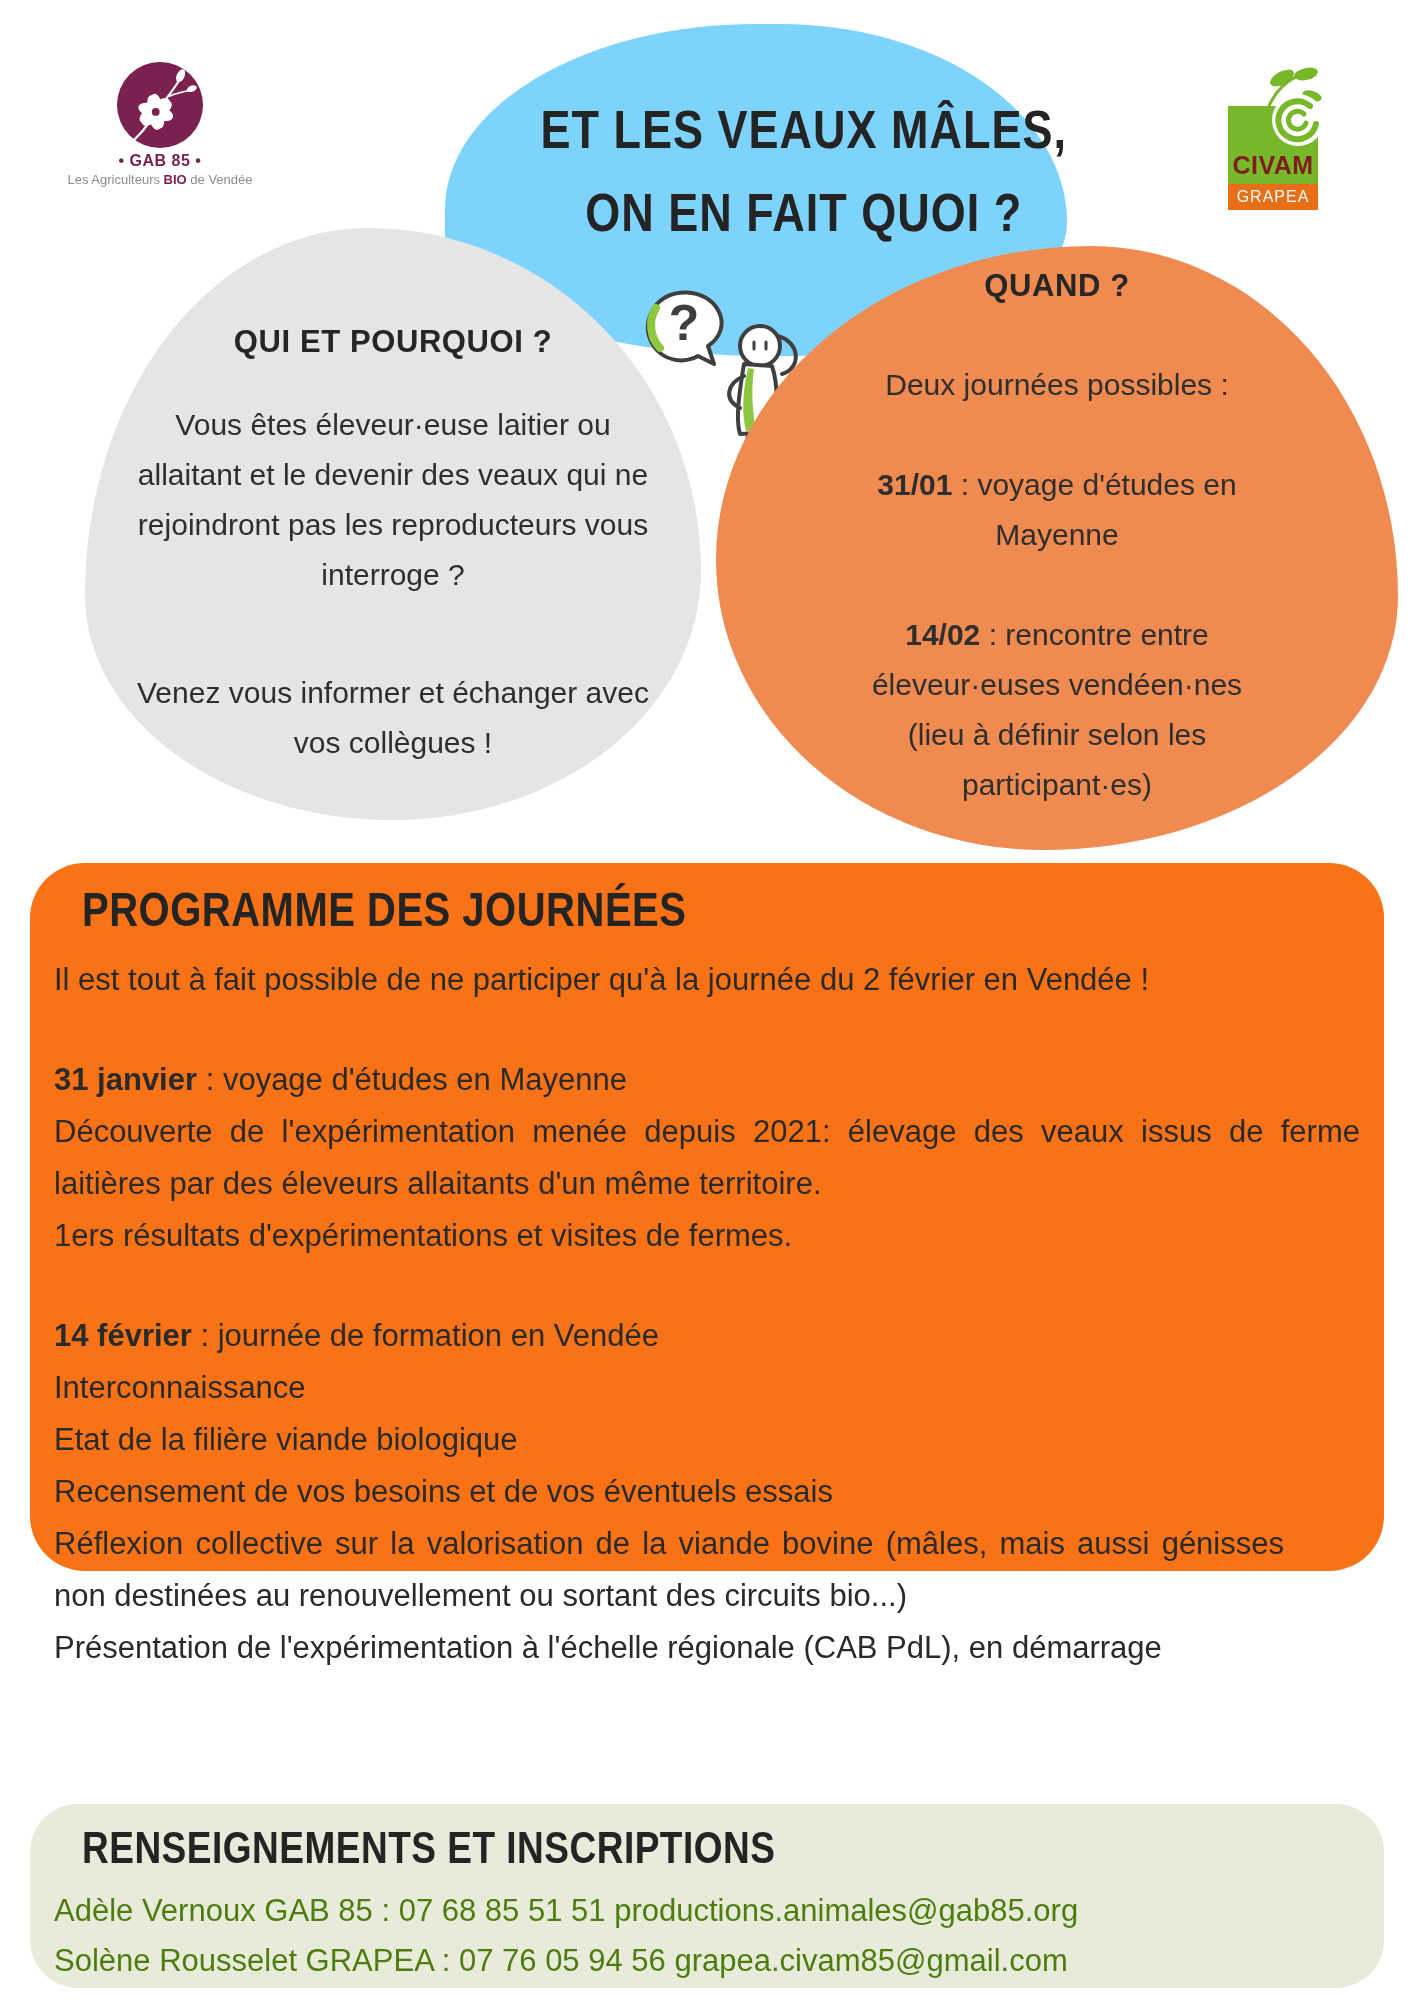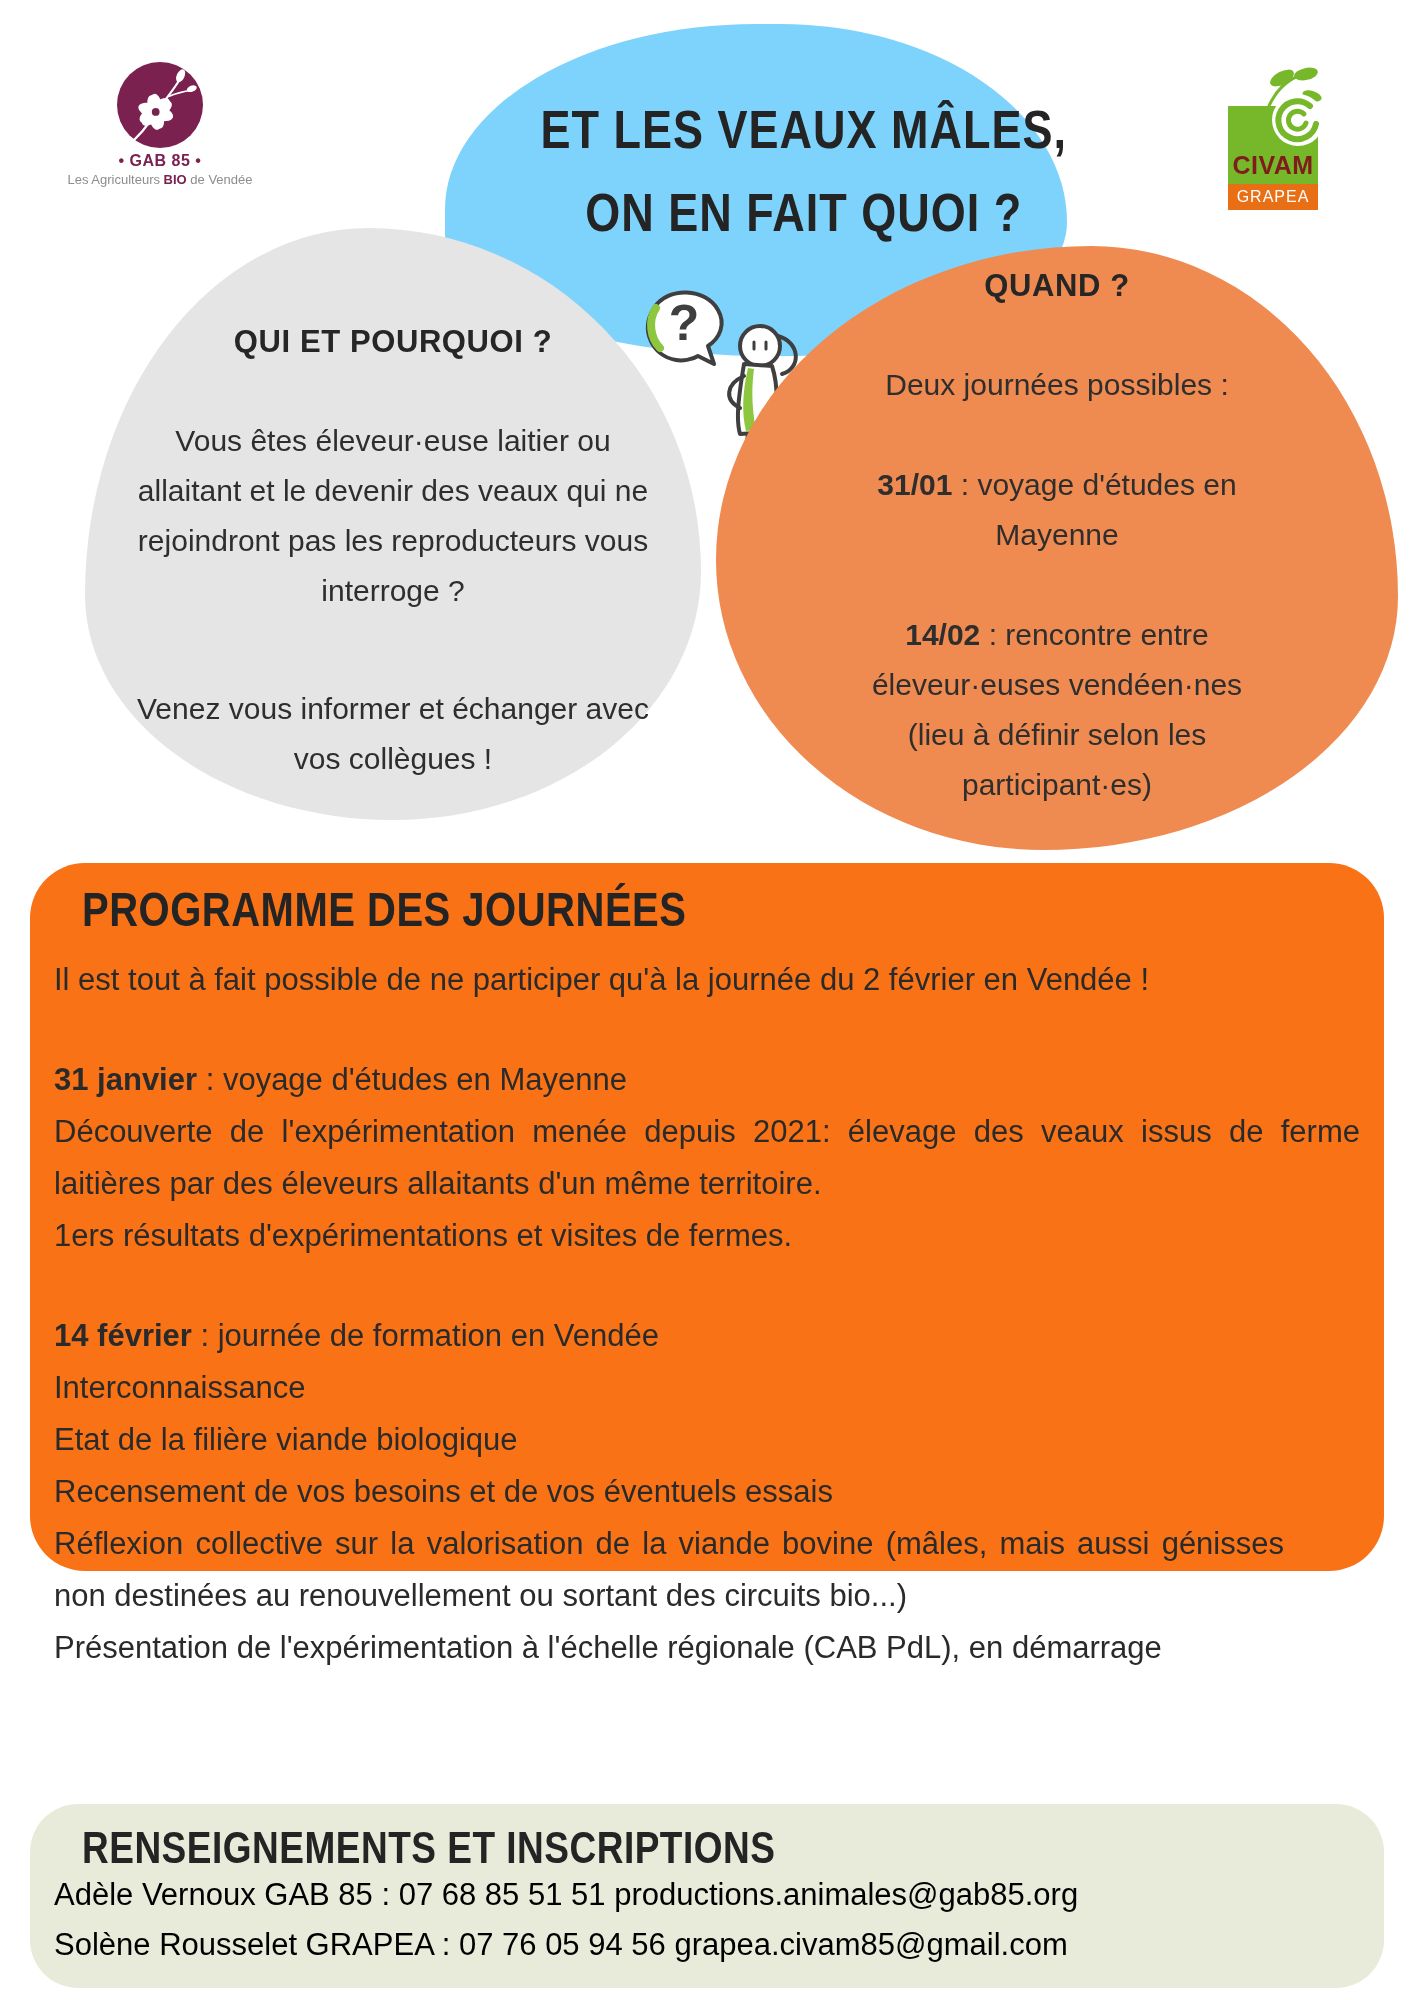--- a/index.html
+++ b/index.html
@@ -12,21 +12,21 @@
     align-items:flex-end;justify-content:center;padding-bottom:36px;box-sizing:border-box;}
   .title-lines{transform:scaleY(1.18);text-align:center;}
   .title-line{font-size:45px;font-weight:800;letter-spacing:1px;color:#242424;line-height:70px;white-space:nowrap;}
 
   .green-blob{position:absolute;left:85px;top:228px;width:616px;height:592px;background:#e5e5e5;
     border-radius:46% 54% 50% 50% / 62% 58% 42% 38%;}
   .green-content{position:absolute;left:0;top:0;width:100%;height:100%;display:flex;flex-direction:column;align-items:center;
     padding-top:96px;box-sizing:border-box;text-align:center;}
   .blob-heading{font-size:31px;font-weight:700;letter-spacing:.6px;color:#262626;}
   .blob-text{font-size:30px;line-height:50px;color:#2e2e2e;}
-  .who-p1{margin-top:56px;width:530px;}
+  .who-p1{margin-top:40px;width:530px;}
   .who-p2{margin-top:68px;width:530px;}
 
   .orange-blob{position:absolute;left:716px;top:246px;width:682px;height:604px;background:#ef8a50;
     border-radius:55% 45% 52% 48% / 52% 58% 42% 48%;}
   .orange-content{position:absolute;left:0;top:0;width:100%;height:100%;display:flex;flex-direction:column;align-items:center;
     padding-top:22px;box-sizing:border-box;text-align:center;}
   .when-intro{margin-top:56px;}
   .when-item{margin-top:50px;max-width:430px;}
   .bold{font-weight:700;}
 
@@ -35,21 +35,21 @@
   .marker-heading{display:inline-block;font-size:40px;font-weight:800;letter-spacing:.5px;color:#242424;
     transform:scaleY(1.2);transform-origin:left center;}
   .prog-heading{margin-left:28px;margin-top:10px;}
   .prog-text{font-size:31px;line-height:52px;color:#2a2a2a;text-align:justify;}
   .prog-intro{margin-top:22px;}
   .prog-day{margin-top:48px;}
 
   .contact-box{position:absolute;left:30px;top:1804px;width:1354px;height:184px;background:#e8ebd9;border-radius:48px;
     padding:18px 24px 0 24px;box-sizing:border-box;}
   .contact-heading{font-size:37px;margin-left:28px;margin-top:6px;}
-  .contact-lines{font-size:31px;line-height:50px;color:#000000;}
+  .contact-lines{margin-top:16px;font-size:31px;line-height:50px;color:#4d7c0f;}
 
   
   .gab-logo{position:absolute;left:58px;top:62px;width:204px;display:flex;flex-direction:column;align-items:center;}
   .gab-label{margin-top:4px;font-size:16px;font-weight:700;color:#7b2150;letter-spacing:.5px;}
   .gab-tagline{margin-top:2px;font-size:13px;color:#8d8d8d;white-space:nowrap;}
   .gab-tagline .bio{font-weight:700;color:#7b2150;}
 
   
   .civam-logo{position:absolute;left:1228px;top:66px;width:110px;}
   .civam-leaves{position:absolute;left:26px;top:0;}

